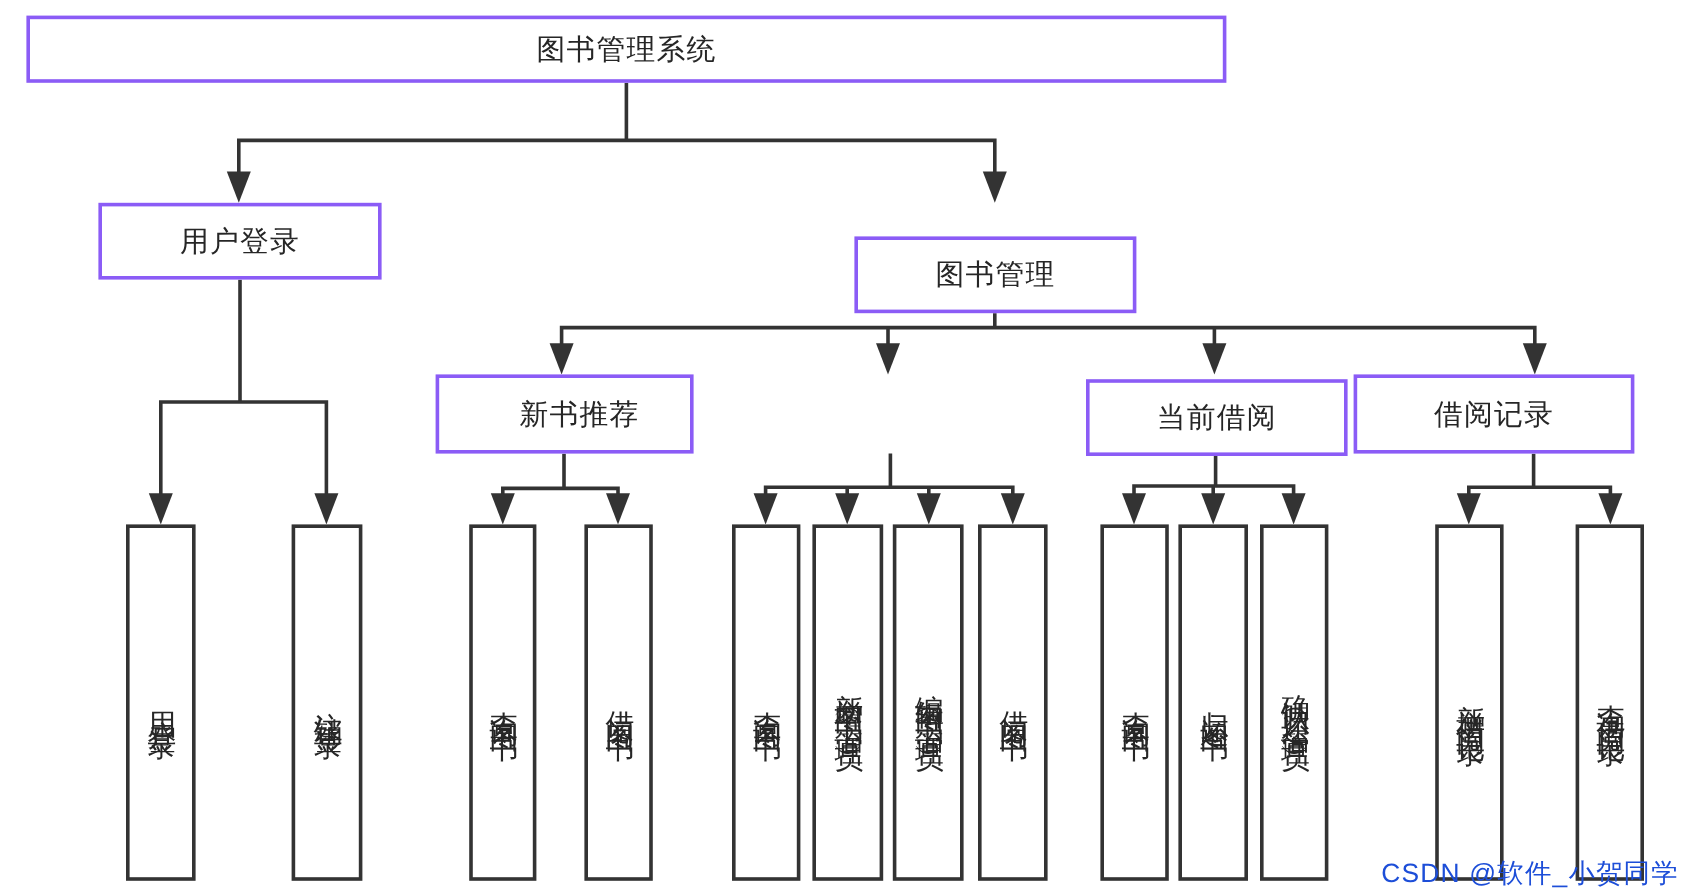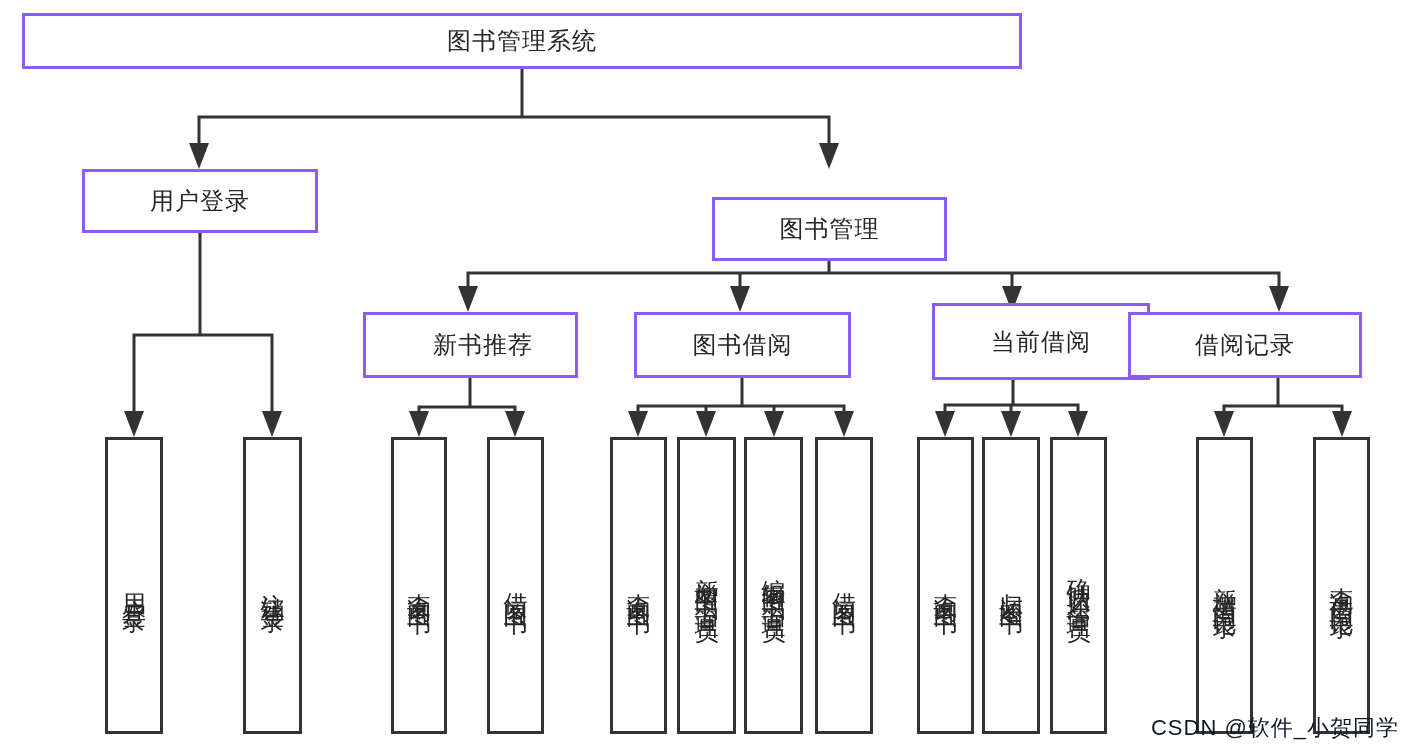--- a/index.html
+++ b/index.html
@@ -39,21 +39,21 @@
     white-space: nowrap;
   }
   
   .n-root   { left: 22px;  top: 13px;  width: 1000px; height: 56px; }
   
   .n-login  { left: 82px;  top: 169px; width: 236px; height: 64px; }
   .n-mgmt   { left: 712px; top: 169px; width: 235px; height: 64px; margin-top: 28px; }
   
   .n-newrec { left: 363px;  top: 312px; width: 215px; height: 66px; padding-left: 25px; }
   .n-borrow { left: 634px;  top: 312px; width: 217px; height: 66px; }
-  .n-current{ left: 905px;  top: 303px; width: 218px; height: 77px; margin-left: 27px; }
+  .n-current{ left: 905px;  top: 316px; width: 218px; height: 64px; }
   .n-record { left: 1128px; top: 312px; width: 234px; height: 66px; }
   
   .leaf {
     position: absolute;
     top: 437px;
     height: 297px;
     box-sizing: border-box;
     background: #ffffff;
     border: 3px solid #333333;
     display: flex;
@@ -81,21 +81,21 @@
   .l-d1 { left: 917px;  width: 57px; }
   .l-d2 { left: 982px;  width: 58px; }
   .l-d3 { left: 1050px; width: 57px; }
   .l-e1 { left: 1196px; width: 57px; }
   .l-e2 { left: 1313px; width: 57px; }
   .watermark {
     position: absolute;
     right: 6px;
     bottom: 4px;
     font-size: 22px;
-    color: #0f172a;
+    color: #1d4ed8;
     letter-spacing: 1px;
     z-index: 5;
     white-space: nowrap;
   }
 </style>
 </head>
 <body>
 
 <div class="canvas">
 
@@ -149,23 +149,20 @@
   <div class="node n-login">
     <span>用户登录</span>
   </div>
   <div class="node n-mgmt">
     <span>图书管理</span>
   </div>
 
   <div class="node n-newrec">
     <span>新书推荐</span>
   </div>
-  <div class="node n-borrow">
-    <span>图书借阅</span>
-  </div>
   <div class="node n-current">
     <span>当前借阅</span>
   </div>
   <div class="node n-record">
     <span>借阅记录</span>
   </div>
 
   <div class="leaf l-a1">
     <span>用户登录</span>
   </div>

